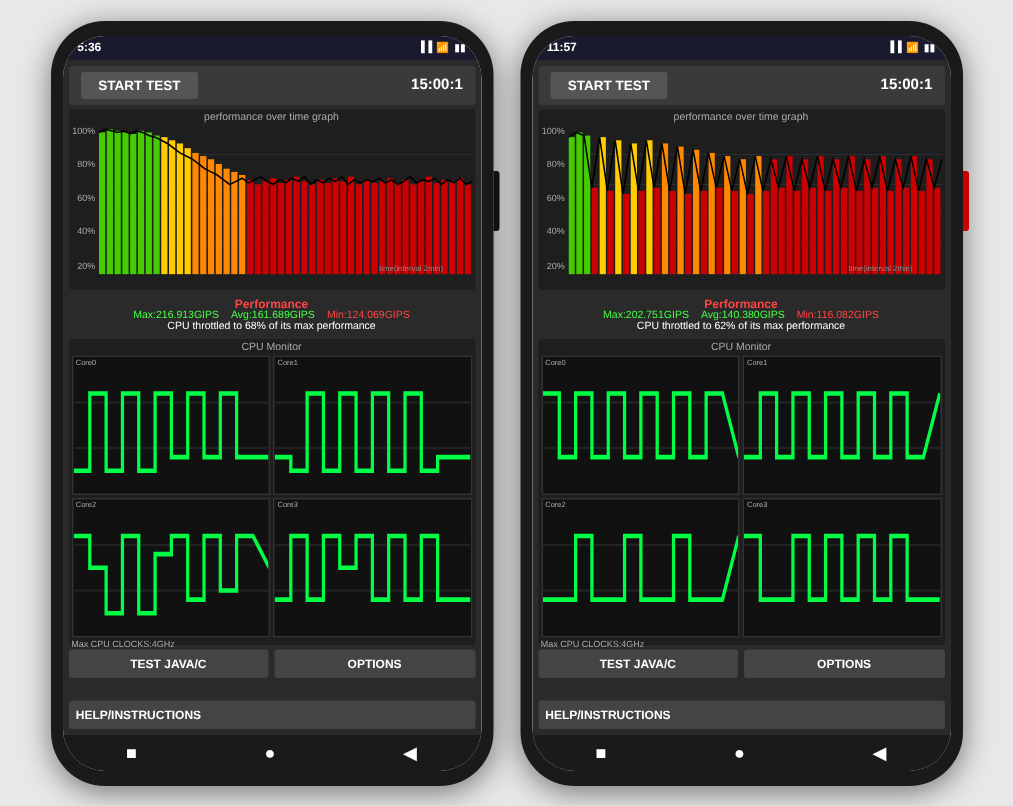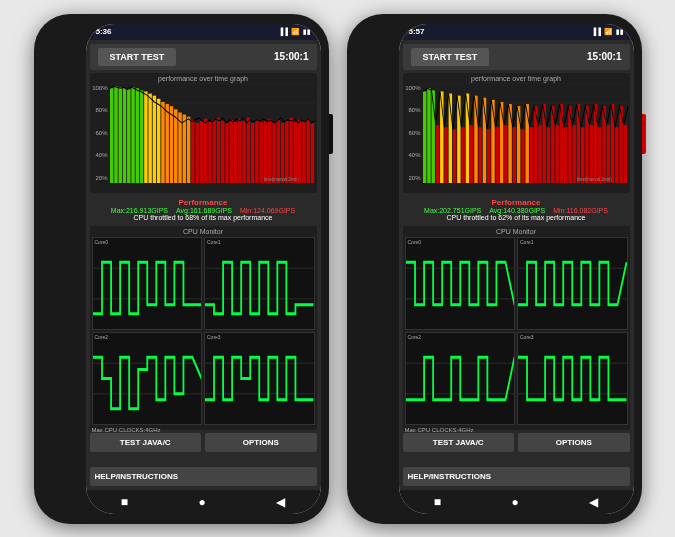--- a/index.html
+++ b/index.html
@@ -27,21 +27,20 @@
       position: relative;
     }
 
     .phone-screen {
       flex: 1;
       background: #e5e5e5;
       border-radius: 28px;
       overflow: hidden;
       display: flex;
       flex-direction: column;
-      margin-left: 44px;
     }
 
     
     .status-bar {
       background: #1a1a2e;
       display: flex;
       justify-content: space-between;
       align-items: center;
       padding: 2px 10px;
       height: 16px;
@@ -436,21 +435,21 @@
       <span class="nav-btn">◀</span>
     </div>
   </div>
 </div>
 
 <div class="phone-wrapper">
   <div class="side-button" style="background:#cc0000;"></div>
   <div class="phone-screen">
 
     <div class="status-bar">
-      <span class="status-time">5:57</span>
+      <span class="status-time">11:57</span>
       <div class="status-icons">
         <span class="status-icon">▐▐</span>
         <span class="status-icon">📶</span>
         <span class="status-icon">▮▮</span>
       </div>
     </div>
 
     <div class="app-content">
 
       <div class="top-bar">

